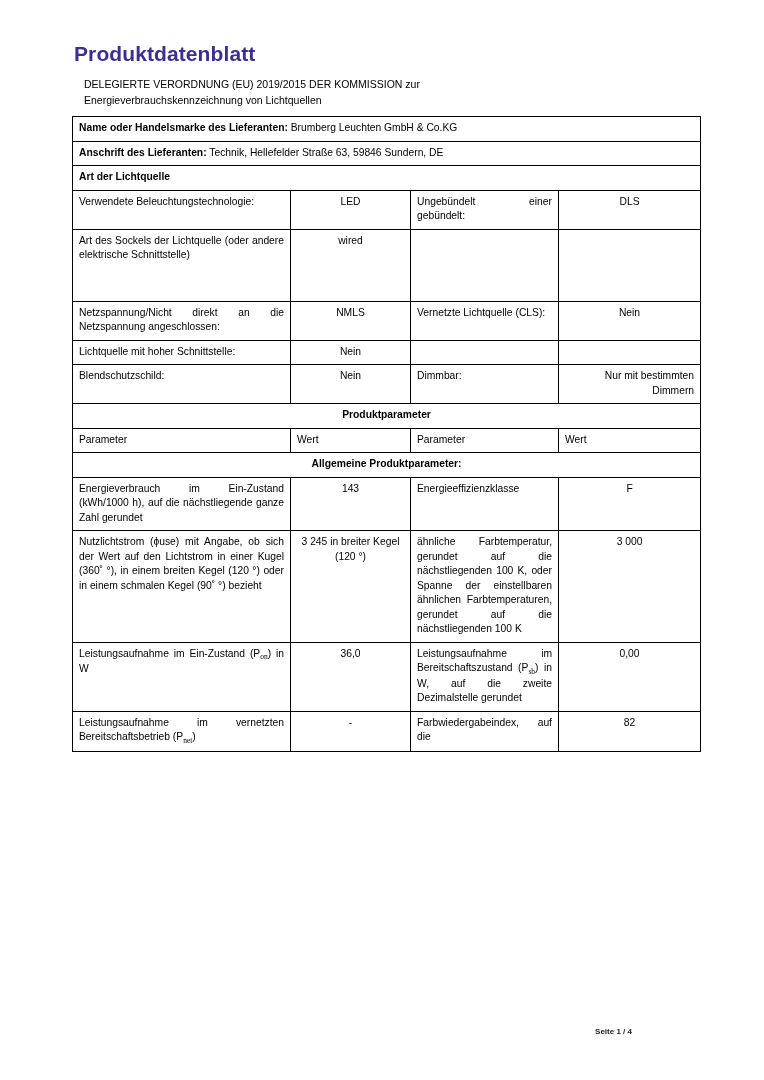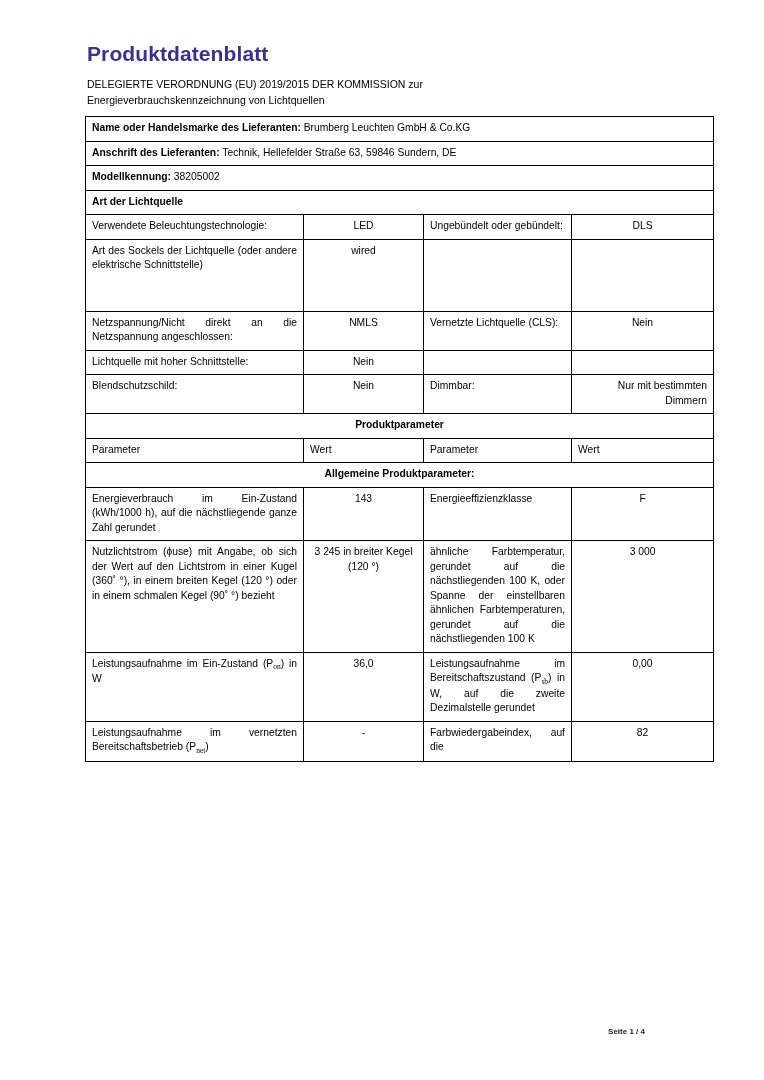--- a/index.html
+++ b/index.html
@@ -10,37 +10,37 @@
   body {
     width: 764px;
     height: 1080px;
     font-family: "Liberation Sans", sans-serif;
     color: #000000;
     position: relative;
     overflow: hidden;
   }
   .page {
     position: absolute;
-    left: 17px; top: 0;
+    left: 4px; top: 0;
     width: 696px;
     height: 1080px;
     box-sizing: border-box;
     padding: 42px 68px 0 68px;
   }
   .doc-title {
     font-size: 21px;
     font-weight: bold;
     color: #3b2f8f;
     margin: 0 0 10px 2px;
     letter-spacing: 0.1px;
   }
   .subtitle {
     font-size: 10.5px;
     line-height: 16px;
-    margin: 0 0 8px 2px;
+    margin: 0 0 8px 12px;
     color: #000;
   }
   table.sheet {
     border-collapse: collapse;
     width: 628px;
     table-layout: fixed;
     font-size: 10.3px;
     padding-left: 44px;
   }
   table.sheet td {
@@ -113,35 +113,29 @@
         </td>
       </tr>
 
       <tr>
         <td colspan="4">
           <span class="lbl">Anschrift des Lieferanten:</span>
           <span>Technik, Hellefelder Straße 63, 59846 Sundern, DE</span>
         </td>
       </tr>
 
-      <tr>
-        <td colspan="4">
-          <span class="lbl">Modellkennung:</span>
-          <span>38205002</span>
-        </td>
-      </tr>
 
       <tr class="section-title">
         <td colspan="4">Art der Lichtquelle</td>
       </tr>
 
       <tr>
         <td class="just">Verwendete Beleuchtungstechnologie:</td>
         <td class="center">LED</td>
-        <td class="just">Ungebündelt oder gebündelt:</td>
+        <td class="just">Ungebündelt einer gebündelt:</td>
         <td class="center">DLS</td>
       </tr>
 
       <tr>
         <td class="just" style="height:62px">Art des Sockels der Lichtquelle (oder andere elektrische Schnittstelle)</td>
         <td class="center">wired</td>
         <td class="just"></td>
         <td class="center"></td>
       </tr>
 

